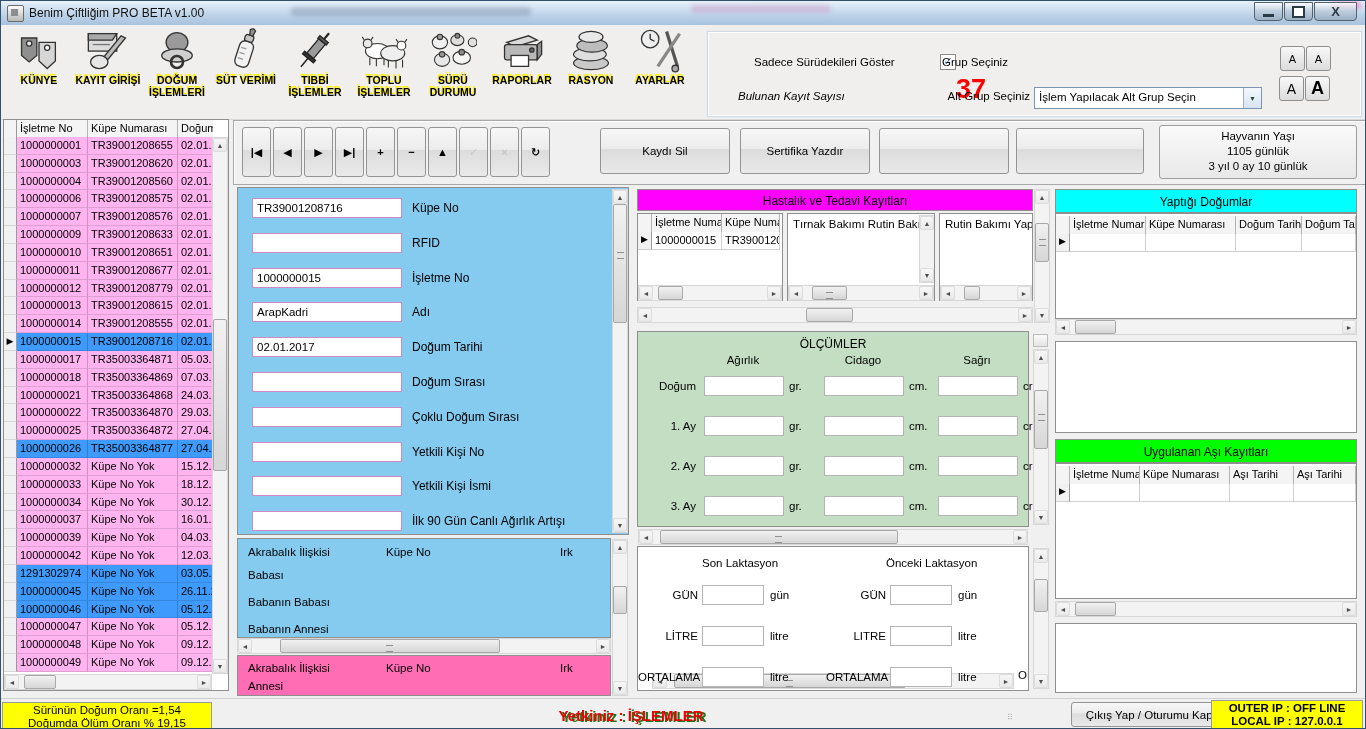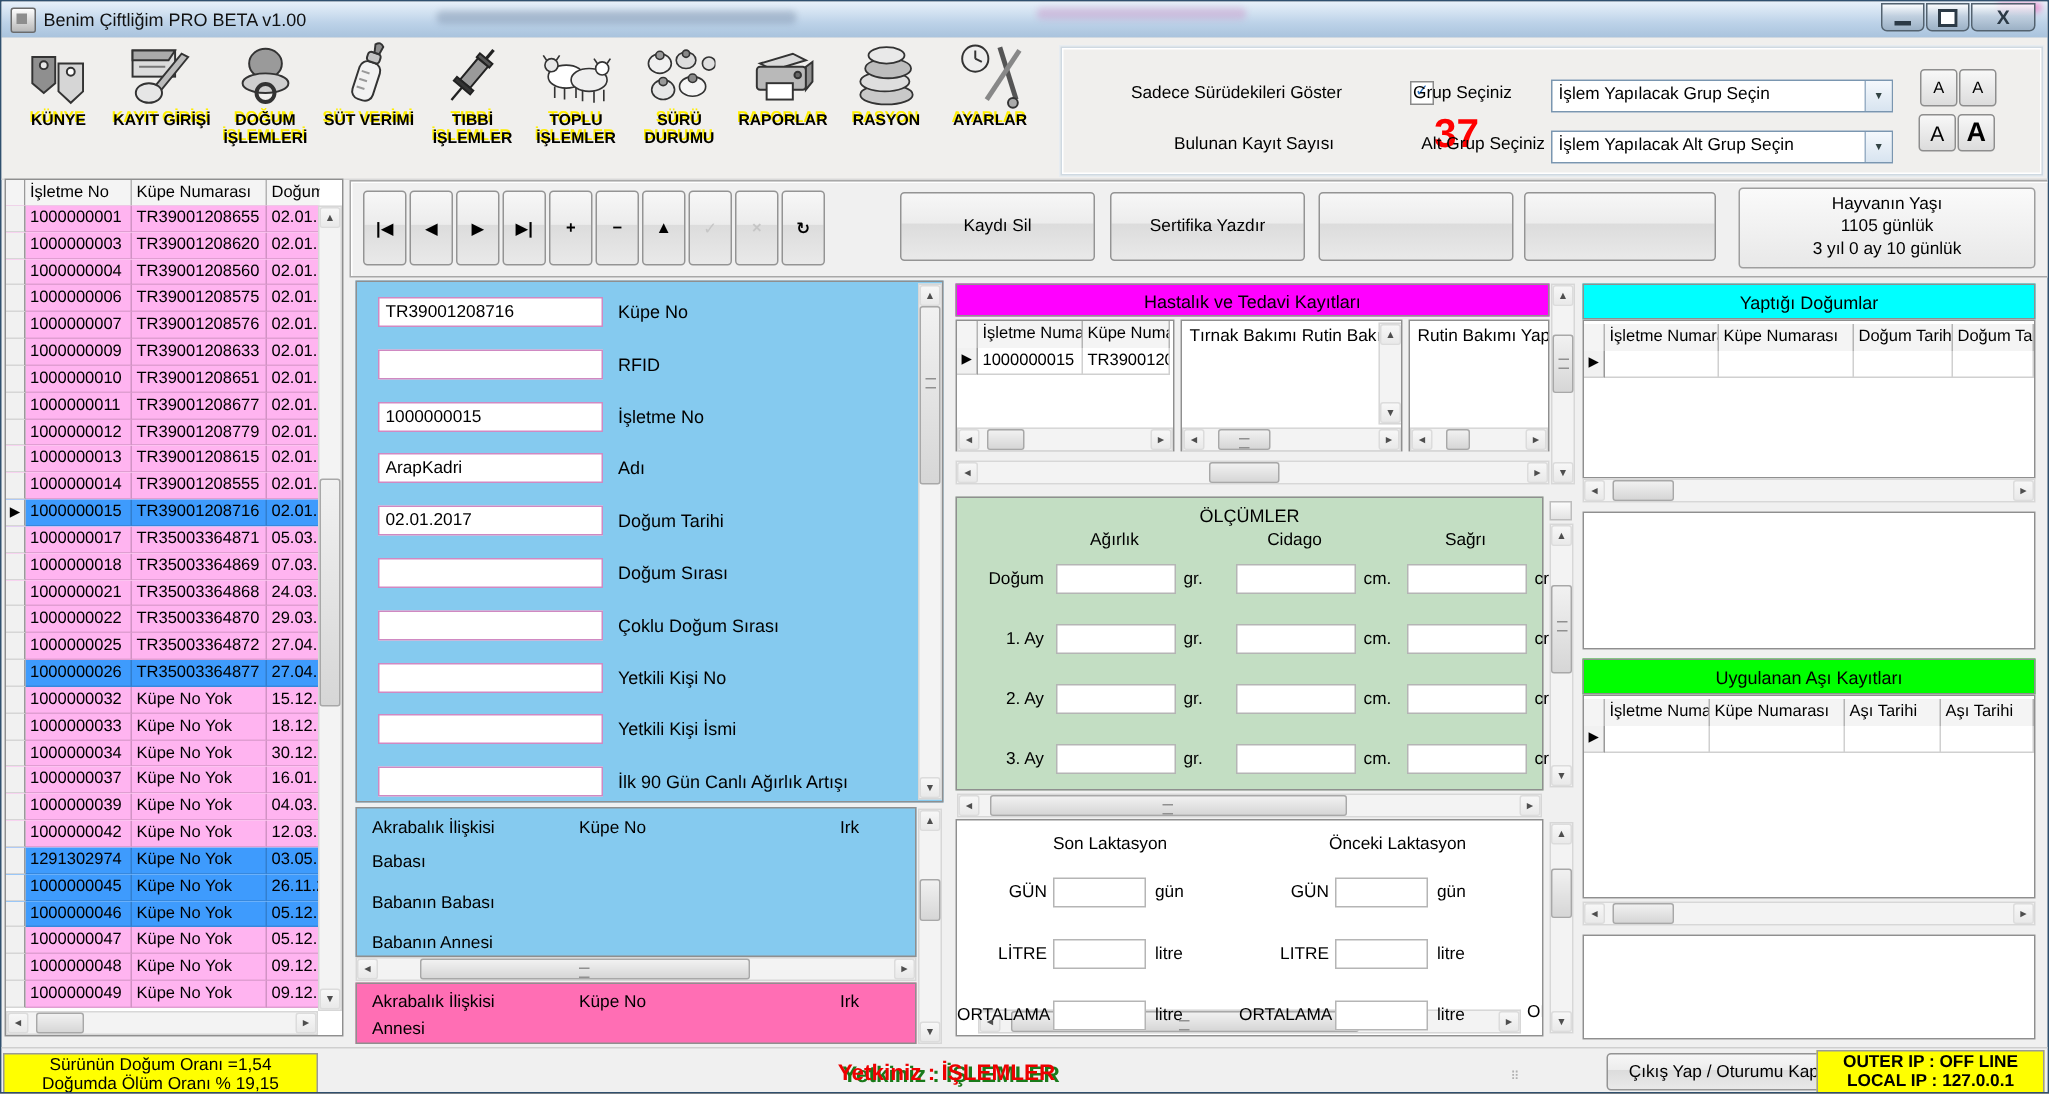--- a/index.html
+++ b/index.html
@@ -271,27 +271,23 @@
                 <line x1="40" y1="6" x2="20" y2="36" stroke="#888" stroke-width="3"></line>
                 <circle cx="36" cy="38" r="3" fill="#aaa"></circle>
               </g>
             </svg></span>
           <span class="tb-label">AYARLAR</span>
         </div>
       </div>
     <div class="filter-panel">
       <span class="fp-lbl" style="left:46px;top:24px;width:196px;">Sadece Sürüdekileri Göster</span>
       <span class="checkbox" style="left:232px;top:22px;">✓</span>
-      <span class="fp-lbl" style="left:30px;top:58px;width:196px;text-align:center;">Bulunan Kayıt Sayısı</span>
+      <span class="fp-lbl" style="left:30px;top:58px;width:196px;text-align:left;font-style:italic;">Bulunan Kayıt Sayısı</span>
       <span class="count" style="left:248px;top:42px;">37</span>
       <span class="fp-lbl" style="left:212px;top:24px;width:110px;text-align:center;">Grup Seçiniz</span>
-      <div class="dd" style="left:326px;top:21px;">
-        <span class="dd-text">İşlem Yapılacak Grup Seçin</span>
-        <span class="dd-btn">▼</span>
-      </div>
       <span class="fp-lbl" style="left:202px;top:58px;width:120px;text-align:right;">Alt Grup Seçiniz</span>
       <div class="dd" style="left:326px;top:55px;">
         <span class="dd-text">İşlem Yapılacak Alt Grup Seçin</span>
         <span class="dd-btn">▼</span>
       </div>
       <div class="abtn a0" style="left:572px;top:14px;">A</div>
       <div class="abtn a1" style="left:598px;top:14px;">A</div>
       <div class="abtn a2" style="left:571px;top:44px;">A</div>
       <div class="abtn a3" style="left:597px;top:44px;">A</div>
     </div>

